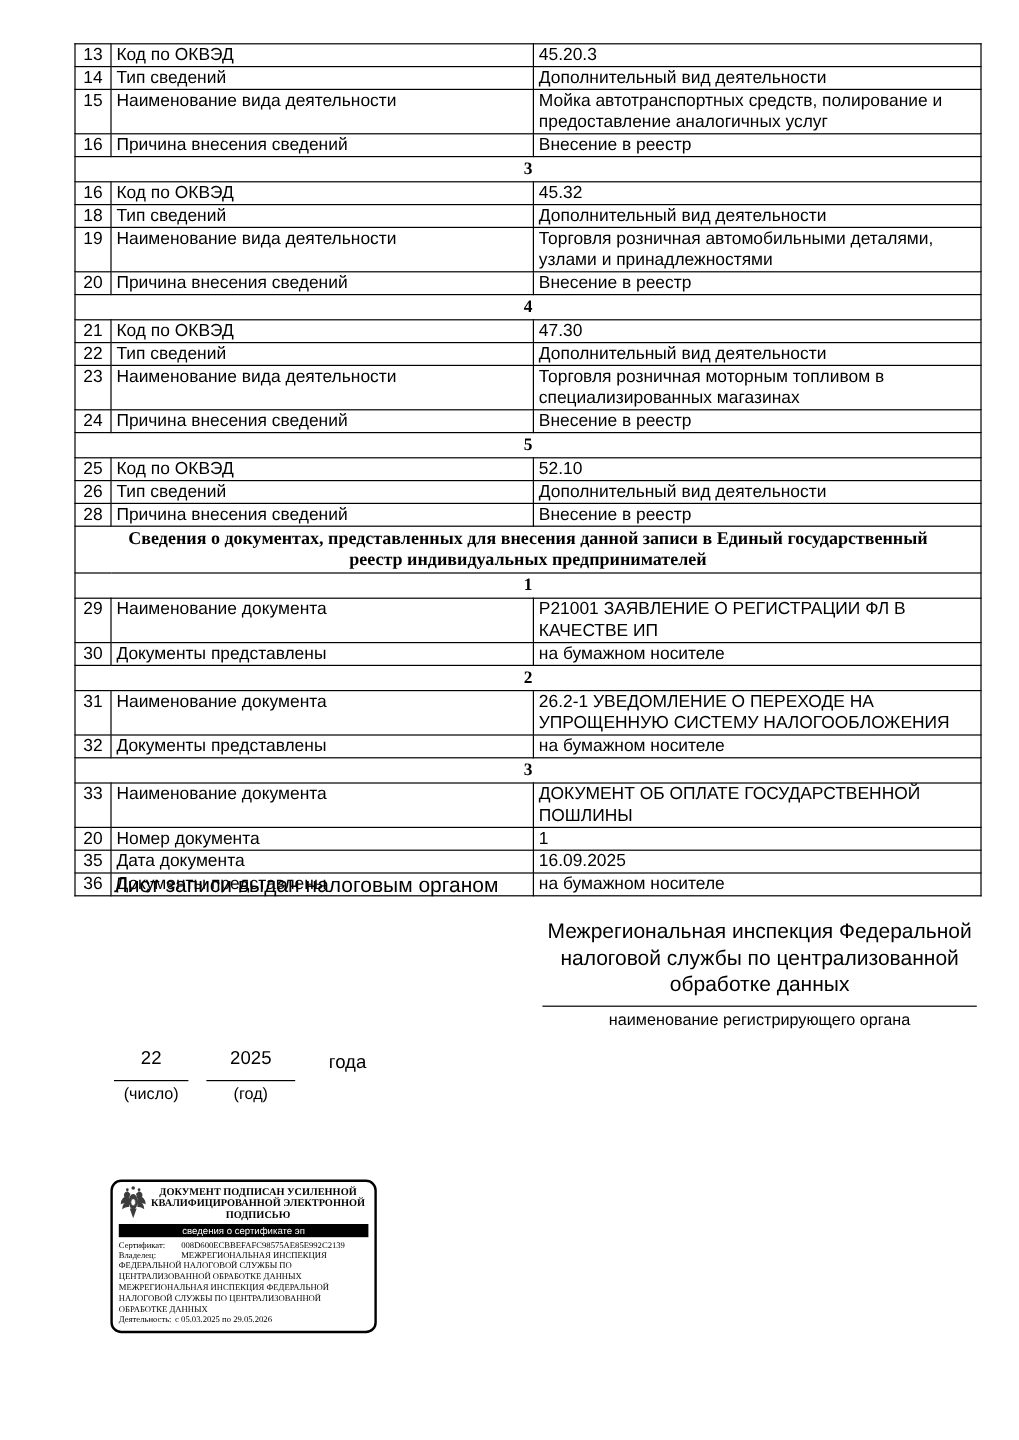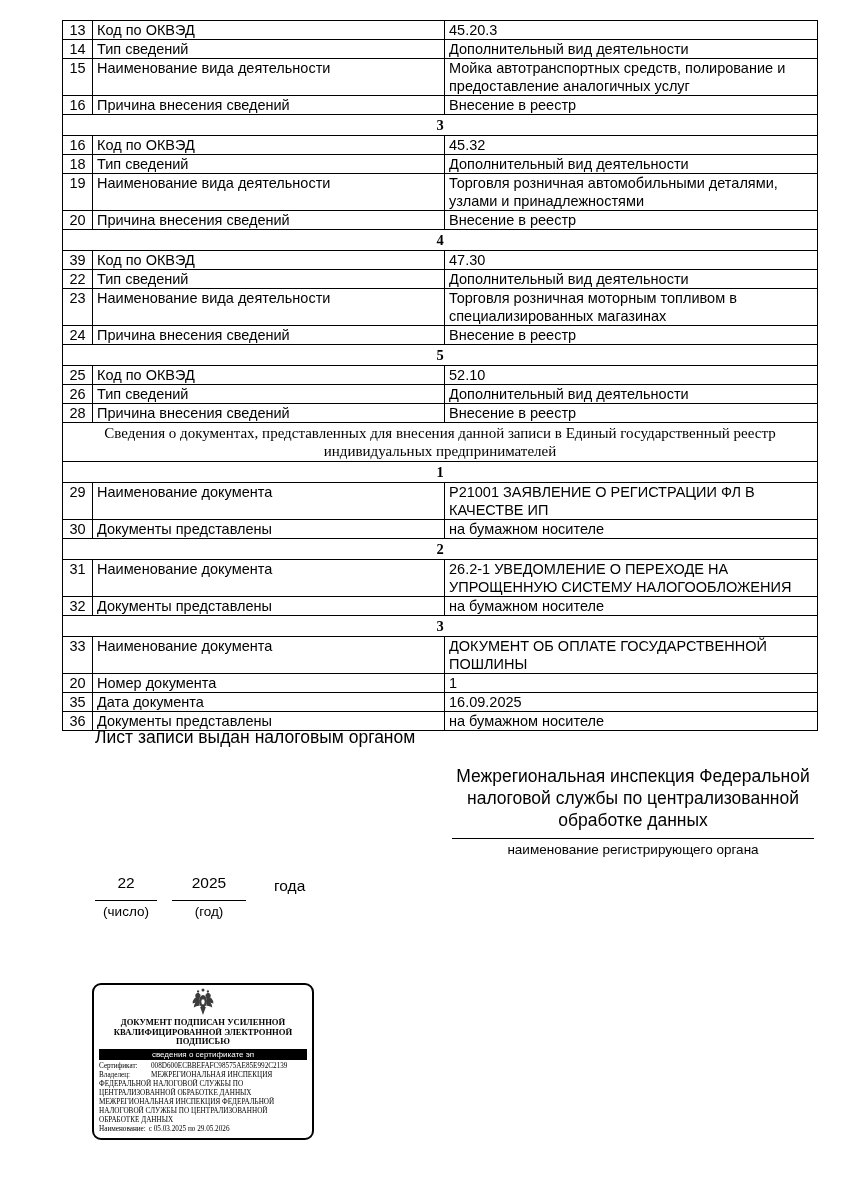--- a/index.html
+++ b/index.html
@@ -5,38 +5,38 @@
   html,body { margin:0; padding:0; background:#e8e8e8; }
   .page {
     position:relative; width:849px; height:1200px; margin:0 auto;
     background:#ffffff; color:#000;
     font-family:"Liberation Sans", sans-serif;
     overflow:hidden;
   }
 
   
   .doc-table {
-    position:absolute; left:62px; top:20px; width:755px;
+    position:absolute; left:62px; top:36px; width:755px;
     border-collapse:collapse; table-layout:fixed;border-radius:15px;
   }
   .doc-table td { border:1.6px solid #000; vertical-align:top; }
   .cell { font-size:14.5px; line-height:18px; }
   .cell.num   { text-align:center; padding:0; }
   .cell.label { padding:0 4px; }
   .cell.value { padding:0 4px; }
   tr.row-field { height:19px; }
   tr.row-section { height:21px; }
   .cell.section {
     text-align:center; vertical-align:middle;
     font-family:"Liberation Serif", serif; font-weight:bold; font-size:14.5px;
     padding:0;
   }
   .cell.header {
     text-align:center;
-    font-family:"Liberation Serif", serif; font-weight:normal; font-size:15px;
+    font-family:"Liberation Serif", serif; font-weight:bold; font-size:15px;
     line-height:18px; padding:1px 30px;
   }
 
   
   .issued-text {
     position:absolute; left:95px; top:727px; width:365px;
     font-size:17.5px;
   }
   .authority {
     position:absolute; left:452px; top:765px; width:362px; text-align:center;
@@ -61,21 +61,21 @@
   .dg-year  .dg-val { min-width:74px; }
   .date-suffix { font-size:15.5px; margin-left:13px; padding-top:3px; }
 
   
   .stamp {
     position:absolute; left:92px; top:983px; width:222px;
     box-sizing:border-box;
     border:2px solid #000; border-radius:9px;
     background:#fff; padding:3px 5px 4px;
   }
-  .stamp-head { display:flex; align-items:center;flex-direction:column; }
+  .stamp-head { display:flex; align-items:center; }
   .stamp-eagle { width:24px; height:30px; flex:0 0 auto; }
   .stamp-title {
     flex:1; text-align:center;
     font-family:"Liberation Serif", serif; font-weight:bold;
     font-size:8.6px; line-height:9.6px; padding:0 2px;
   }
   .stamp-bar {
     background:#000; color:#fff; text-align:center;
     font-size:8px; line-height:11px; margin-top:2px;
   }
@@ -138,21 +138,21 @@
         </tr>
         <tr class="row-field">
           <td class="cell num">20</td>
           <td class="cell label">Причина внесения сведений</td>
           <td class="cell value">Внесение в реестр</td>
         </tr>
         <tr class="row-section">
           <td colspan="3" class="cell section">4</td>
         </tr>
         <tr class="row-field">
-          <td class="cell num">39</td>
+          <td class="cell num">21</td>
           <td class="cell label">Код по ОКВЭД</td>
           <td class="cell value">47.30</td>
         </tr>
         <tr class="row-field">
           <td class="cell num">22</td>
           <td class="cell label">Тип сведений</td>
           <td class="cell value">Дополнительный вид деятельности</td>
         </tr>
         <tr class="row-field">
           <td class="cell num">23</td>
@@ -279,18 +279,18 @@
     </div>
     <div class="stamp-bar">сведения о сертификате эп</div>
     <div class="stamp-body">
       <div>
         <span class="slabel">Сертификат:</span><span>008D600ECBBEFAFC98575AE85E992C2139</span>
       </div>
       <div>
         <span class="slabel">Владелец:</span><span>МЕЖРЕГИОНАЛЬНАЯ ИНСПЕКЦИЯ ФЕДЕРАЛЬНОЙ НАЛОГОВОЙ СЛУЖБЫ ПО ЦЕНТРАЛИЗОВАННОЙ ОБРАБОТКЕ ДАННЫХ МЕЖРЕГИОНАЛЬНАЯ ИНСПЕКЦИЯ ФЕДЕРАЛЬНОЙ НАЛОГОВОЙ СЛУЖБЫ ПО ЦЕНТРАЛИЗОВАННОЙ ОБРАБОТКЕ ДАННЫХ</span>
       </div>
       <div class="stamp-validity">
-        <span class="vlabel">Наименование:</span><span>с 05.03.2025 по 29.05.2026</span>
+        <span class="vlabel">Деятельность:</span><span>с 05.03.2025 по 29.05.2026</span>
       </div>
     </div>
   </div>
 
 </div>
 
 </body></html>

